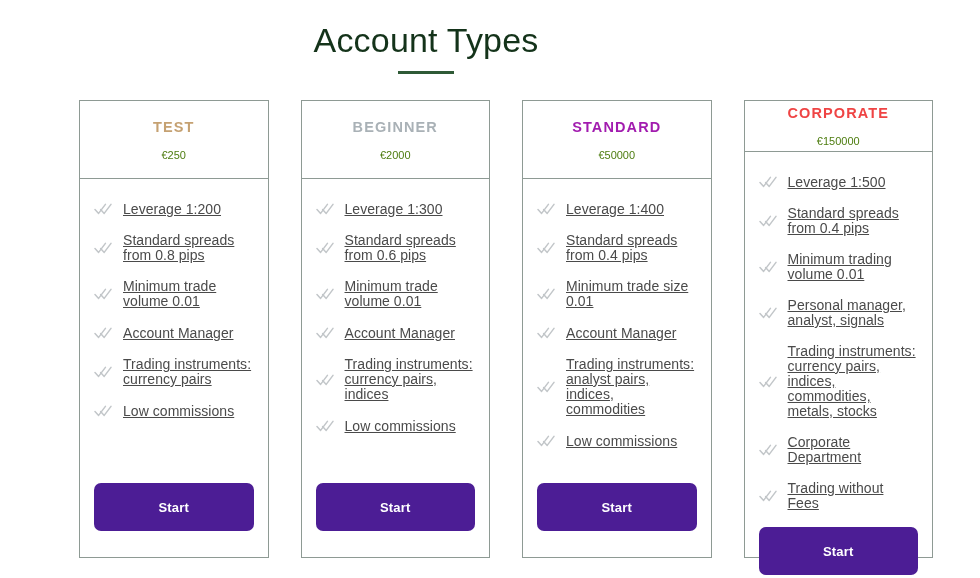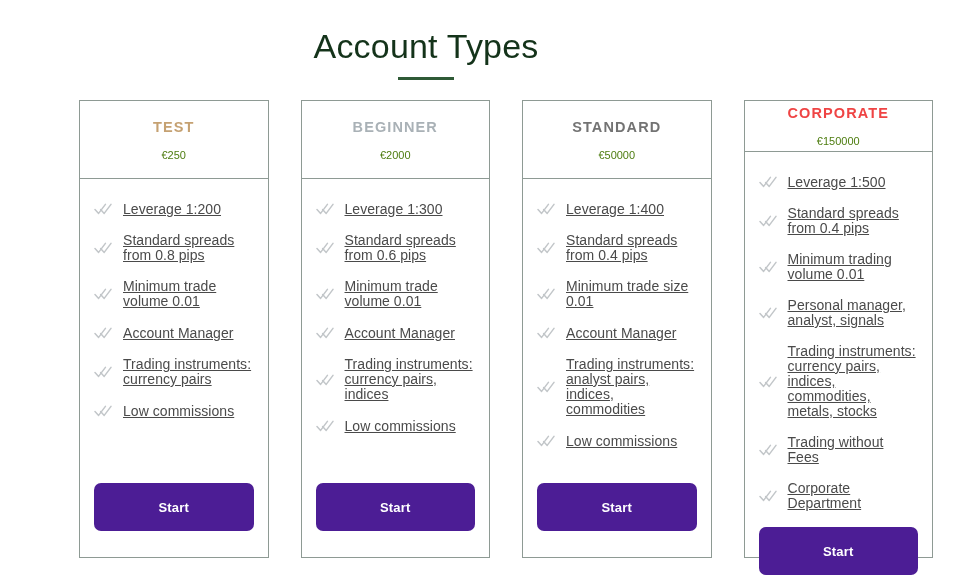--- a/index.html
+++ b/index.html
@@ -15,21 +15,21 @@
   .page {
     position: relative;
     width: 980px;
     height: 578px;
     background: #ffffff;
   }
 
   
   .title-block {
     position: absolute;
-    top: 24px;
+    top: 18px;
     left: 0;
     width: 852px;
     text-align: center;
   }
 
   .page-title {
     font-size: 34px;
     font-weight: 400;
     color: #14331a;
     letter-spacing: 0.2px;
@@ -288,21 +288,21 @@
               <span class="feature-text">Low commissions</span>
             </li>
           </ul>
         </div>
         <div class="card-footer">
           <button class="start-button">Start</button>
         </div>
       </div>
       <div class="card">
         <div class="card-header">
-          <div class="plan-name" style="color:#737373">STANDARD</div>
+          <div class="plan-name" style="color:#a21caf">STANDARD</div>
           <div class="plan-price">€50000</div>
         </div>
         <div class="card-body">
           <ul class="feature-list">
             <li class="feature-item">
               <span class="check-icon">
                 <svg width="20" height="14" viewBox="0 0 20 14" fill="none">
                   <path d="M1 7.6 L4.6 11.4 L11.4 2.4" stroke="#c2c6c9" stroke-width="1.5" stroke-linecap="round" stroke-linejoin="round"></path>
                   <path d="M6.6 7.6 L10.2 11.4 L17 2.4" stroke="#c2c6c9" stroke-width="1.5" stroke-linecap="round" stroke-linejoin="round"></path>
                 </svg>
@@ -412,30 +412,30 @@
               </span>
               <span class="feature-text">Trading instruments: currency pairs, indices, commodities, metals, stocks</span>
             </li>
             <li class="feature-item">
               <span class="check-icon">
                 <svg width="20" height="14" viewBox="0 0 20 14" fill="none">
                   <path d="M1 7.6 L4.6 11.4 L11.4 2.4" stroke="#c2c6c9" stroke-width="1.5" stroke-linecap="round" stroke-linejoin="round"></path>
                   <path d="M6.6 7.6 L10.2 11.4 L17 2.4" stroke="#c2c6c9" stroke-width="1.5" stroke-linecap="round" stroke-linejoin="round"></path>
                 </svg>
               </span>
+              <span class="feature-text">Corporate Department</span>
+            </li>
+            <li class="feature-item">
+              <span class="check-icon">
+                <svg width="20" height="14" viewBox="0 0 20 14" fill="none">
+                  <path d="M1 7.6 L4.6 11.4 L11.4 2.4" stroke="#c2c6c9" stroke-width="1.5" stroke-linecap="round" stroke-linejoin="round"></path>
+                  <path d="M6.6 7.6 L10.2 11.4 L17 2.4" stroke="#c2c6c9" stroke-width="1.5" stroke-linecap="round" stroke-linejoin="round"></path>
+                </svg>
+              </span>
               <span class="feature-text">Trading without Fees</span>
-            </li>
-            <li class="feature-item">
-              <span class="check-icon">
-                <svg width="20" height="14" viewBox="0 0 20 14" fill="none">
-                  <path d="M1 7.6 L4.6 11.4 L11.4 2.4" stroke="#c2c6c9" stroke-width="1.5" stroke-linecap="round" stroke-linejoin="round"></path>
-                  <path d="M6.6 7.6 L10.2 11.4 L17 2.4" stroke="#c2c6c9" stroke-width="1.5" stroke-linecap="round" stroke-linejoin="round"></path>
-                </svg>
-              </span>
-              <span class="feature-text">Corporate Department</span>
             </li>
           </ul>
         </div>
         <div class="card-footer">
           <button class="start-button">Start</button>
         </div>
       </div>
     </div>
 
 </div>

